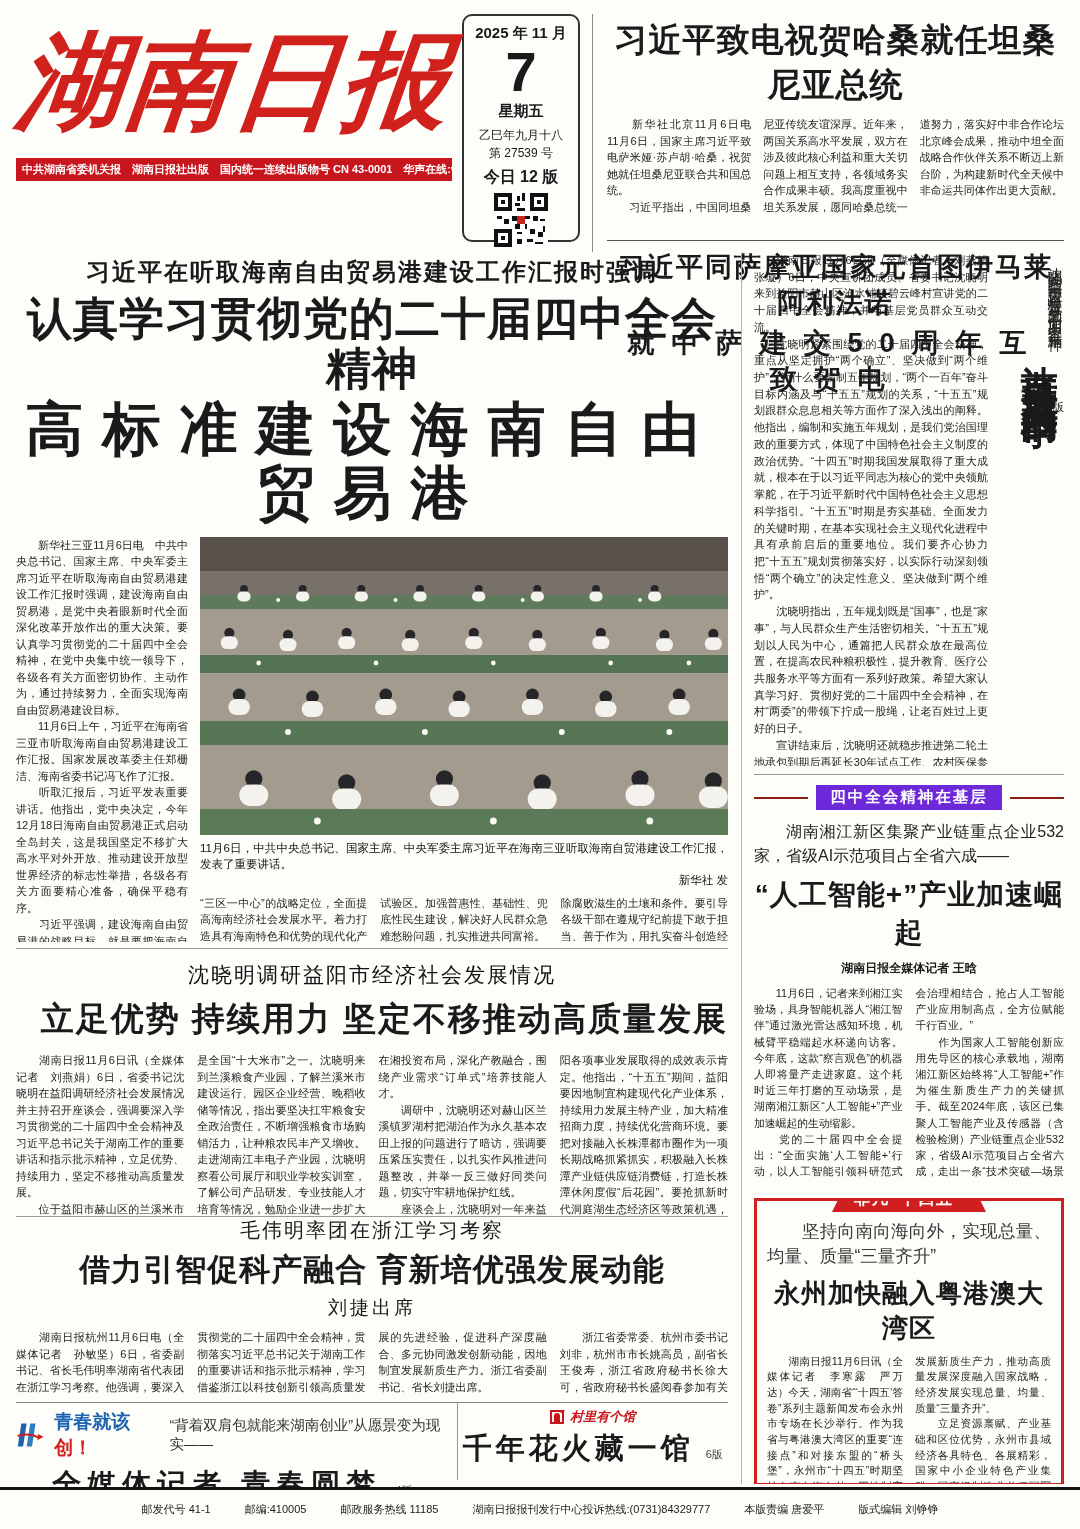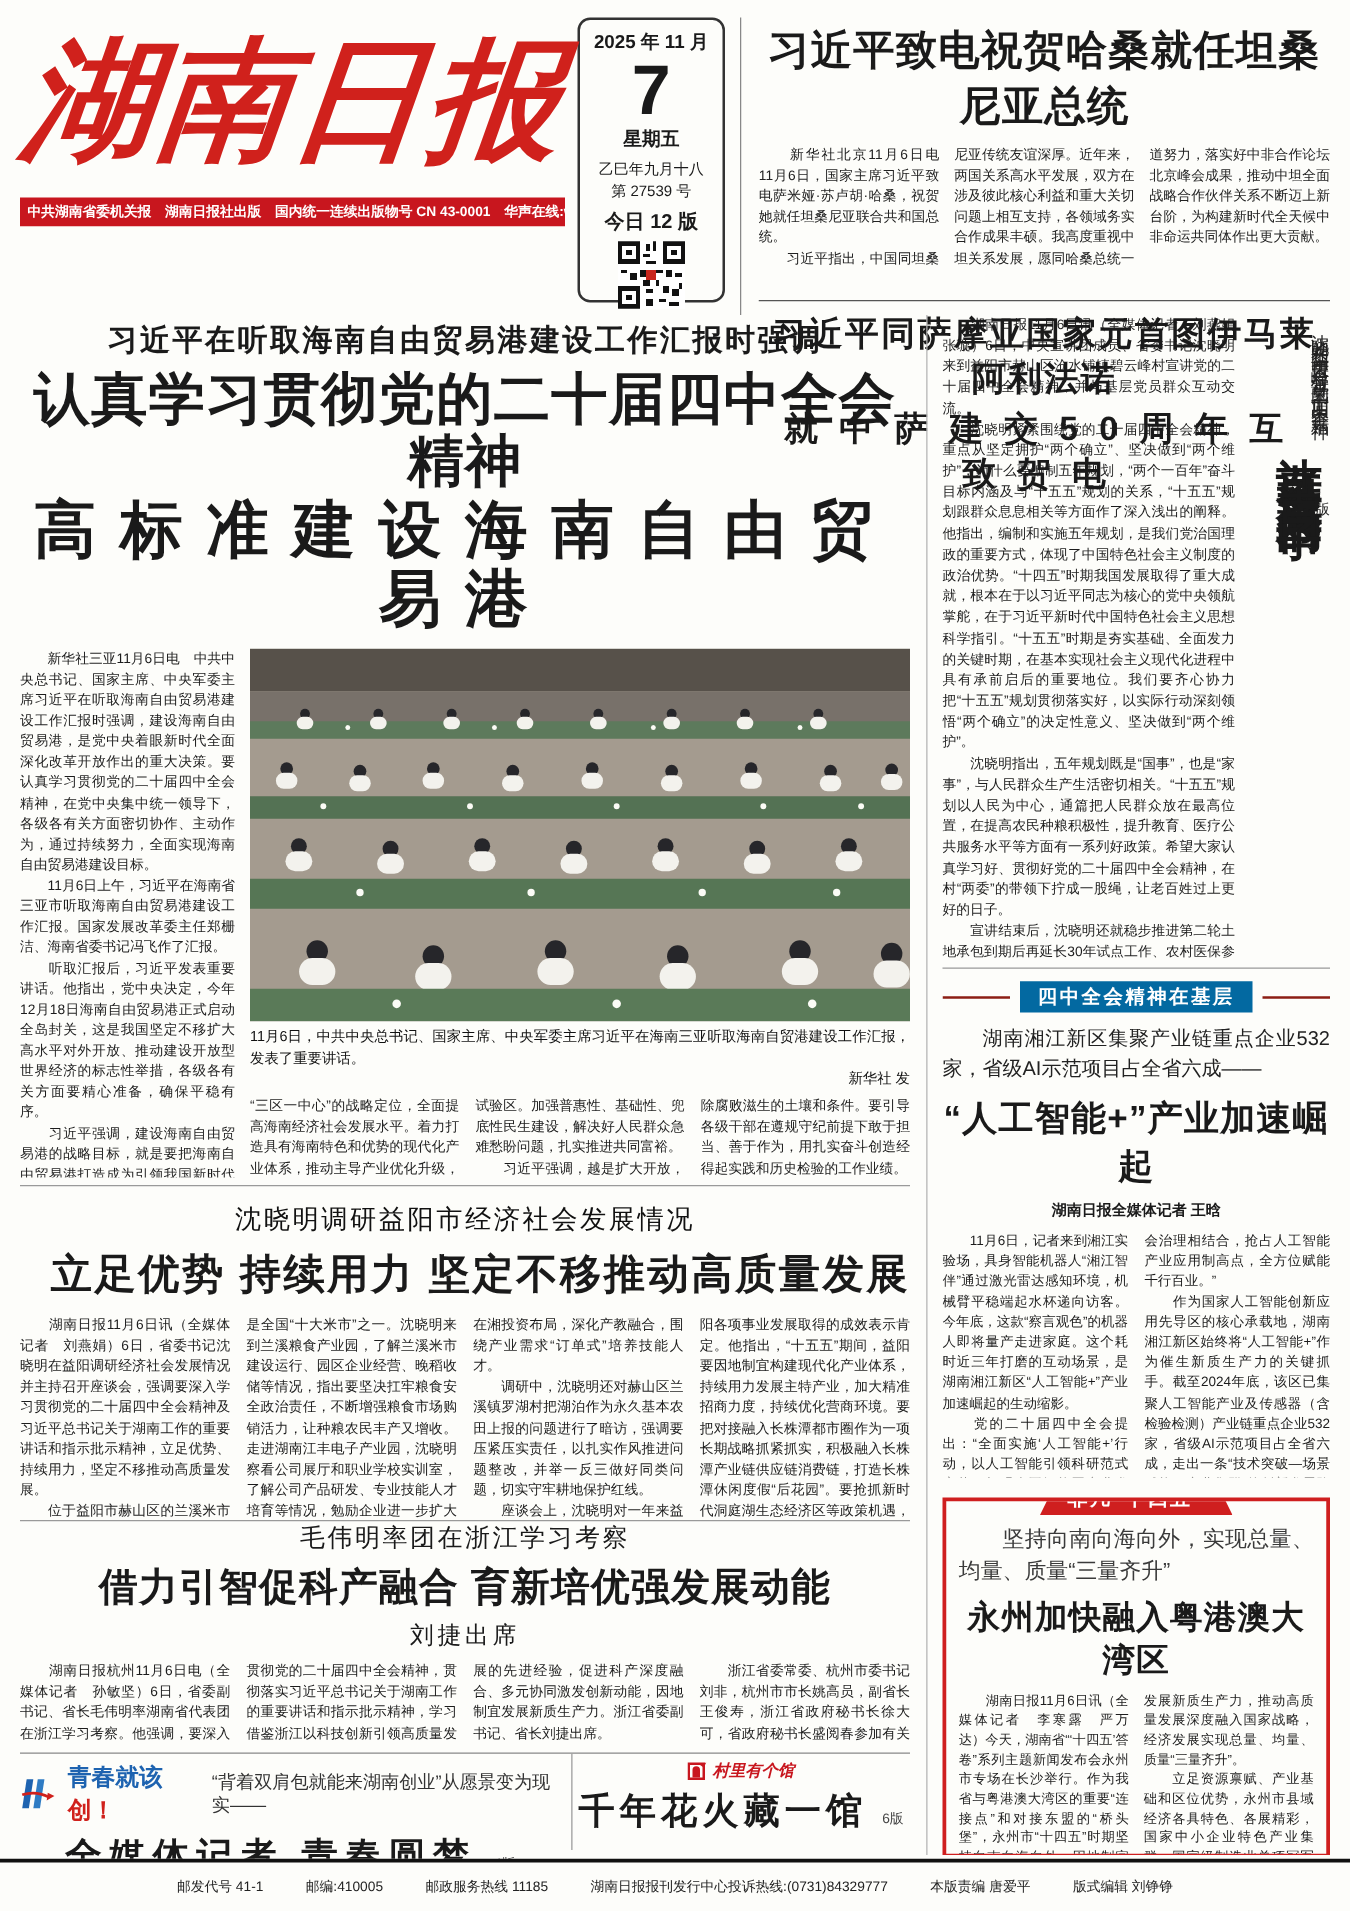--- a/index.html
+++ b/index.html
@@ -47,21 +47,21 @@
   .tr-h2b { font-size:27px; font-weight:900; text-align:center; letter-spacing:17px; margin-top:4px; }
   .tr-pageref { text-align:right; font-size:11.5px; margin-top:3px; color:#222; }
   
   .content { display:flex; padding:0 16px; gap:13px; height:1232px; }
   .leftcol { width:712px; flex:none; }
   .rightcol { flex:1; border-left:1px solid #b3b3b3; padding-left:12px; overflow:hidden; }
   
   .main-story { height:690px; overflow:hidden; }
   .ms-kicker { text-align:center; font-size:24px; font-weight:bold; letter-spacing:2px; margin-top:4px; }
   .ms-h1 { text-align:center; font-size:45px; font-weight:900; letter-spacing:1px; margin-top:6px; line-height:1.1; }
-  .ms-h2 { text-align:center; font-size:50px; font-weight:900; letter-spacing:19px; margin-top:4px; line-height:1.1; }
+  .ms-h2 { text-align:center; font-size:58px; font-weight:900; letter-spacing:19px; margin-top:4px; line-height:1.1; }
   .ms-row { display:flex; gap:12px; margin-top:12px; height:540px; }
   .ms-col1 { width:172px; flex:none; font-size:11px; line-height:1.5; text-align:justify; overflow:hidden; white-space:pre-line; color:#1c1c1c; }
   .ms-photoarea { flex:1; display:flex; flex-direction:column; }
   .ms-photo { width:100%; height:298px; display:block; background:#a39a8e; }
   .ms-caption { font-size:11.5px; line-height:1.45; margin-top:5px; text-align:justify; color:#111; }
   .ms-credit { font-size:11.5px; text-align:right; color:#111; }
   .ms-body2 {
     margin-top:7px; column-count:3; column-gap:13px; font-size:11px; line-height:1.5;
     text-align:justify; overflow:hidden; flex:1; white-space:pre-line; color:#1c1c1c;
   }
@@ -93,21 +93,21 @@
   
   .village { display:flex; height:514px; overflow:hidden; gap:26px; }
   .village-body { flex:1; font-size:11px; line-height:1.52; text-align:justify; overflow:hidden; white-space:pre-line; color:#1c1c1c; }
   .village-vert { flex:none; writing-mode:vertical-rl; display:flex; padding-top:4px; }
   .vv-kicker { font-size:14.5px; letter-spacing:3px; color:#222; margin-bottom:6px; }
   .vv-head { font-size:37px; font-weight:900; letter-spacing:5px; margin-top:2px; }
   
   .ai { border-top:1px solid #999; margin-top:8px; padding-top:10px; height:408px; overflow:hidden; }
   .ai-labelrow { display:flex; align-items:center; gap:8px; }
   .ai-line { flex:1; height:2px; background:#8c1e14; }
-  .ai-label { background:#0369a1; color:#fff; font-size:15.5px; font-weight:bold; padding:2px 14px; letter-spacing:2px; }
+  .ai-label { background:#6d28d9; color:#fff; font-size:15.5px; font-weight:bold; padding:2px 14px; letter-spacing:2px; }
   .ai-kicker { margin-top:10px; font-size:16px; line-height:1.5; text-align:justify; text-indent:2em; color:#222; }
   .ai-h { text-align:center; font-size:28px; font-weight:900; margin-top:8px; letter-spacing:1px; }
   .ai-byline { text-align:center; font-size:12px; font-weight:bold; margin-top:8px; }
   .ai-body { margin-top:8px; column-count:2; column-gap:13px; font-size:10.8px; line-height:1.5; text-align:justify; height:228px; overflow:hidden; white-space:pre-line; color:#1c1c1c; }
   
   .yz { position:relative; margin-top:16px; border:3px solid #cf1f1f; padding:16px 10px 6px 10px; height:288px; overflow:hidden; }
   .yz-tab {
     position:absolute; top:-14px; left:50%; transform:translateX(-50%);
     background:#cf1f1f; color:#fff; font-size:16px; font-weight:bold; padding:2px 22px;
     letter-spacing:2px; white-space:nowrap;

